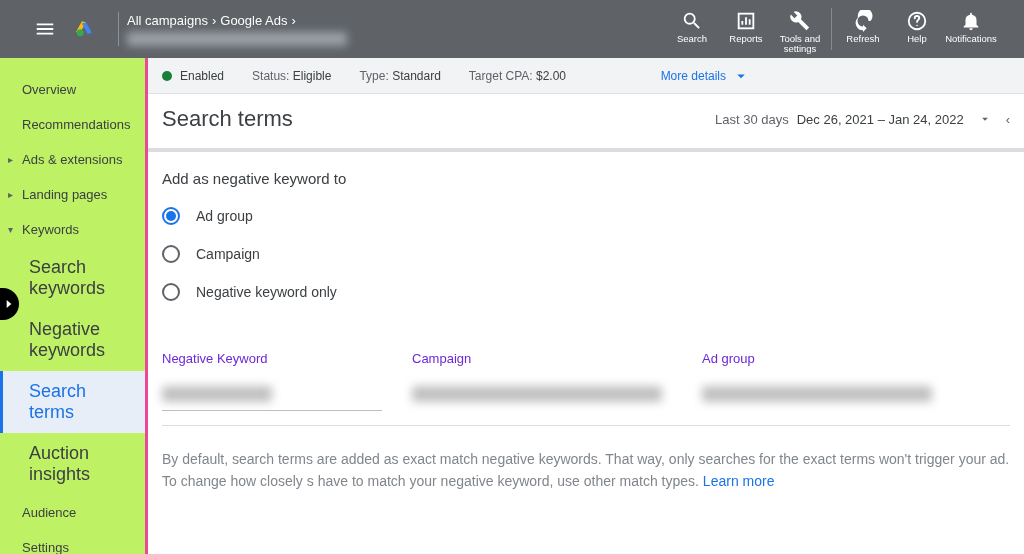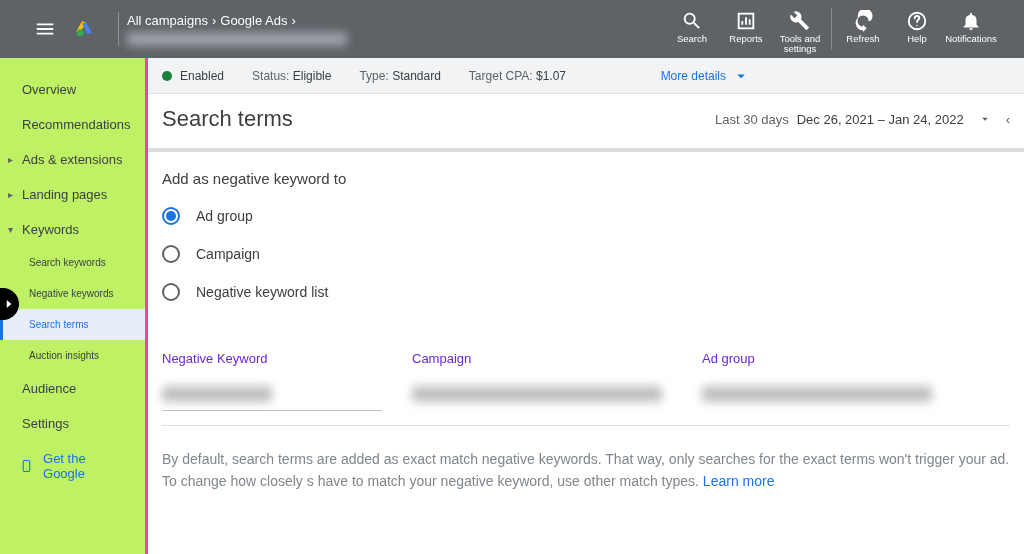--- a/index.html
+++ b/index.html
@@ -20,21 +20,21 @@
     .hi .lbl { font-size: 9.5px; text-align:center; margin-top: 2px; line-height:1.1; }
     .header-div { width:1px; height: 42px; background: rgba(255,255,255,0.25); margin: 0 4px; align-self:center; }
 
     .app-body { display:flex; height: calc(554px - 58px); }
 
     
     .sidebar { width: 148px; background: #bef264; border-right: 3px solid #ec4899; position:relative; padding-top: 14px; overflow-y:auto; }
     .side-item { font-size: 13px; color: #3c4043; padding: 10px 18px 10px 22px; cursor:pointer; position:relative; }
     .side-item.expandable { padding-left: 22px; }
     .side-item .caret { position:absolute; left: 8px; font-size: 10px; color:#5f6368; top: 12px; }
-    .side-sub { font-size: 10px; color: #3c4043; padding: 10px 10px 10px 26px; cursor:pointer; border-left: 3px solid transparent; }
+    .side-sub { font-size: 18px; color: #3c4043; padding: 10px 10px 10px 26px; cursor:pointer; border-left: 3px solid transparent; }
     .side-sub.active { background: #e8eef7; color: #1a73e8; border-left: 3px solid #1a73e8; }
     .side-link { font-size: 13px; color: #1a73e8; padding: 10px 20px; display:flex; align-items:center; gap:10px; }
     .side-link svg { fill: #1a73e8; }
     .expand-tab { position:absolute; left: -1px; top: 230px; width:20px; height:32px; background:#000; border-radius: 0 16px 16px 0; display:flex; align-items:center; justify-content:center; z-index:20; }
 
     
     .main { flex:1; background:#fff; overflow:hidden; display:flex; flex-direction:column; }
     .status-bar { background: #f1f3f4; height: 36px; display:flex; align-items:center; padding: 0 14px; font-size: 12px; color:#3c4043; border-bottom: 1px solid #e0e0e0; }
     .status-dot { width:10px; height:10px; border-radius:50%; background:#188038; margin-right:8px; display:inline-block; }
     .sb-gap { margin-right: 28px; }
@@ -192,21 +192,21 @@
       <span class="sb-gap">
         <span class="sb-label">Status:</span>
         <span>Eligible</span>
       </span>
       <span class="sb-gap">
         <span class="sb-label">Type:</span>
         <span>Standard</span>
       </span>
       <span class="sb-gap">
         <span class="sb-label">Target CPA:</span>
-        <span style="font-weight:500">$1.07</span>
+        <span style="font-weight:500">$2.00</span>
       </span>
       <span class="more-details">
         <span>More details</span>
         <svg width="18" height="18" viewBox="0 0 24 24" fill="#1a73e8" style="margin-left:6px;">
             <path d="M7 10l5 5 5-5z"></path>
           </svg>
       </span>
     </div>
 
     <div class="title-row">
@@ -230,21 +230,21 @@
       <div class="radio-row">
         <div class="radio checked"></div>
         <div class="radio-label">Ad group</div>
       </div>
       <div class="radio-row">
         <div class="radio"></div>
         <div class="radio-label">Campaign</div>
       </div>
       <div class="radio-row">
         <div class="radio"></div>
-        <div class="radio-label">Negative keyword list</div>
+        <div class="radio-label">Negative keyword only</div>
       </div>
 
       <div class="table-head">
         <div class="col-nk">Negative Keyword</div>
         <div class="col-camp">Campaign</div>
         <div class="col-ag">Ad group</div>
       </div>
 
       <div class="table-row">
         <div class="col-nk">

